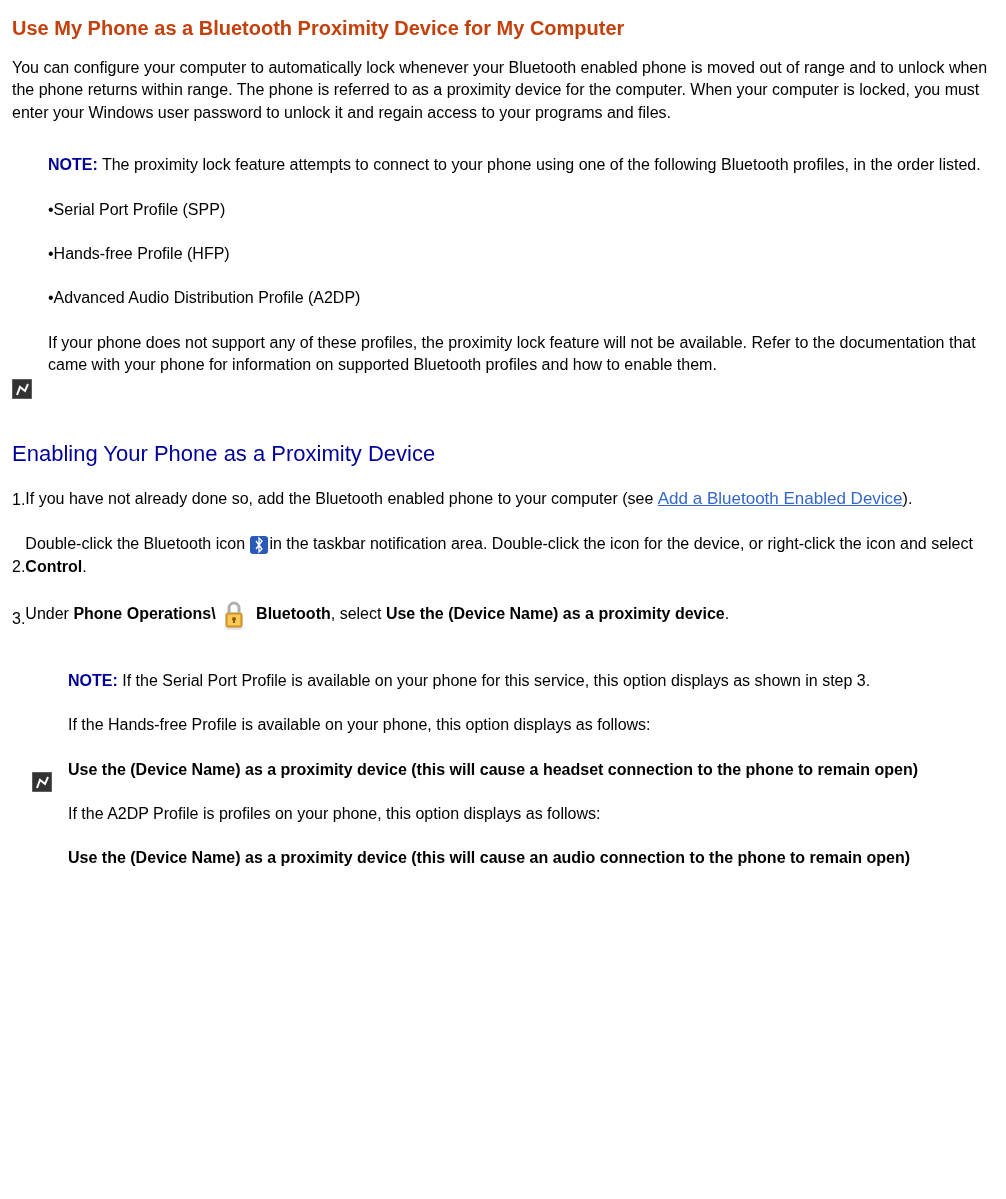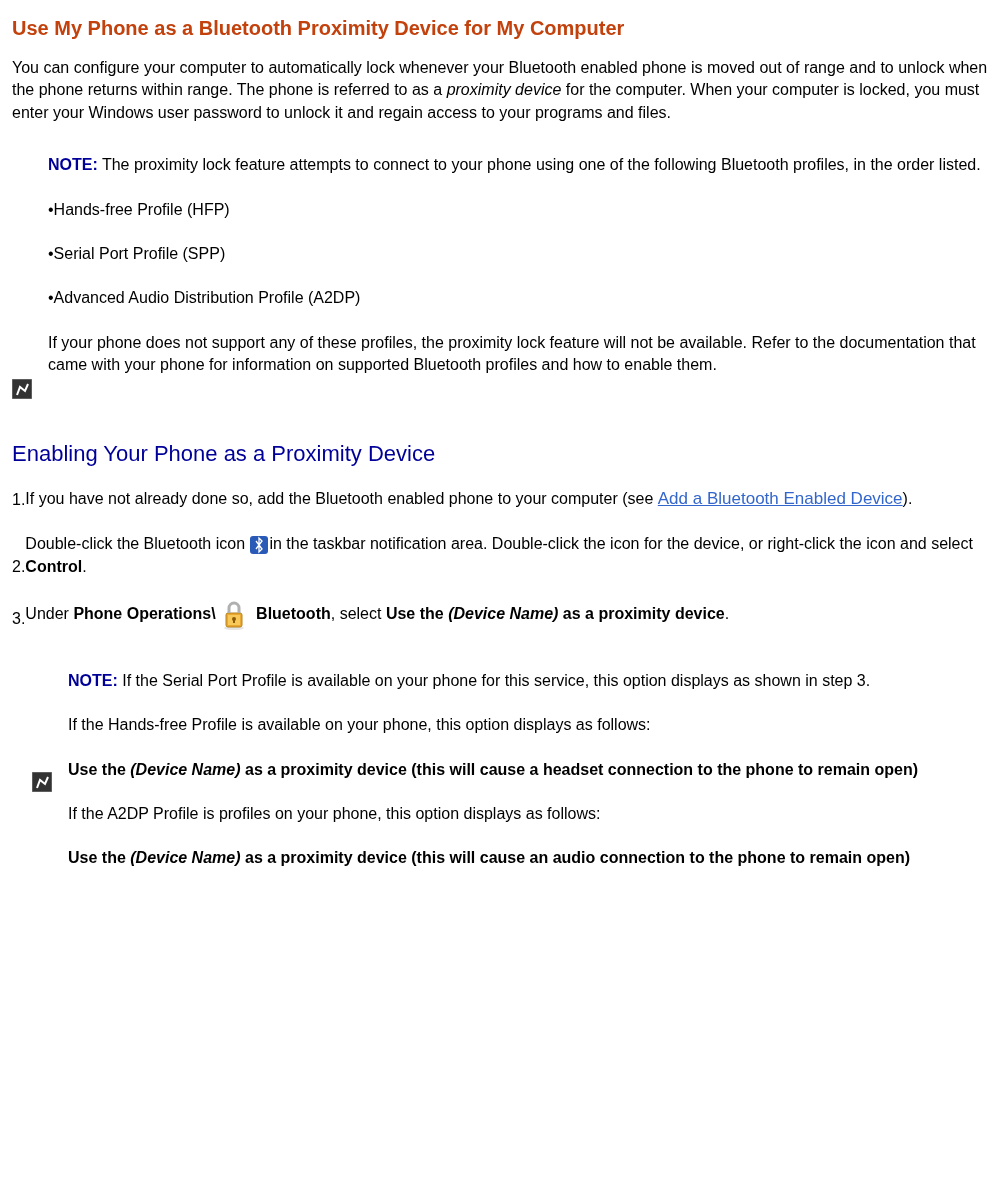--- a/index.html
+++ b/index.html
@@ -21,21 +21,20 @@
     h2 {
       color: #000099;
       font-size: 22px;
       font-weight: normal;
       margin: 40px 0 18px 0;
     }
     p {
       margin: 0 0 16px 0;
     }
     .italic {
-      font-style: italic;
     }
     .bold {
       font-weight: bold;
     }
     .note-block {
       display: flex;
       margin: 30px 0 20px 0;
       align-items: flex-end;
     }
     .note-icon {
@@ -120,22 +119,22 @@
   <div class="note-icon">
     <svg viewBox="0 0 20 20">
       <rect x="0" y="0" width="20" height="20" fill="#333" stroke="#888"></rect>
       <path d="M 5 16 L 8 8 L 13 12 L 16 5" stroke="#fff" stroke-width="2" fill="none"></path>
     </svg>
   </div>
   <div class="note-content">
     <p>
       <span class="note-label">NOTE:</span><span> The proximity lock feature attempts to connect to your phone using one of the following Bluetooth profiles, in the order listed.</span>
     </p>
+    <p class="profile-item">•Serial Port Profile (SPP)</p>
     <p class="profile-item">•Hands-free Profile (HFP)</p>
-    <p class="profile-item">•Serial Port Profile (SPP)</p>
     <p class="profile-item">•Advanced Audio Distribution Profile (A2DP)</p>
     <p>If your phone does not support any of these profiles, the proximity lock feature will not be available. Refer to the documentation that came with your phone for information on supported Bluetooth profiles and how to enable them.</p>
   </div>
 </div>
 
 <h2>Enabling Your Phone as a Proximity Device</h2>
 
 <div class="ol">
   <div class="ol-item">
     <span class="ol-num">1.</span>

